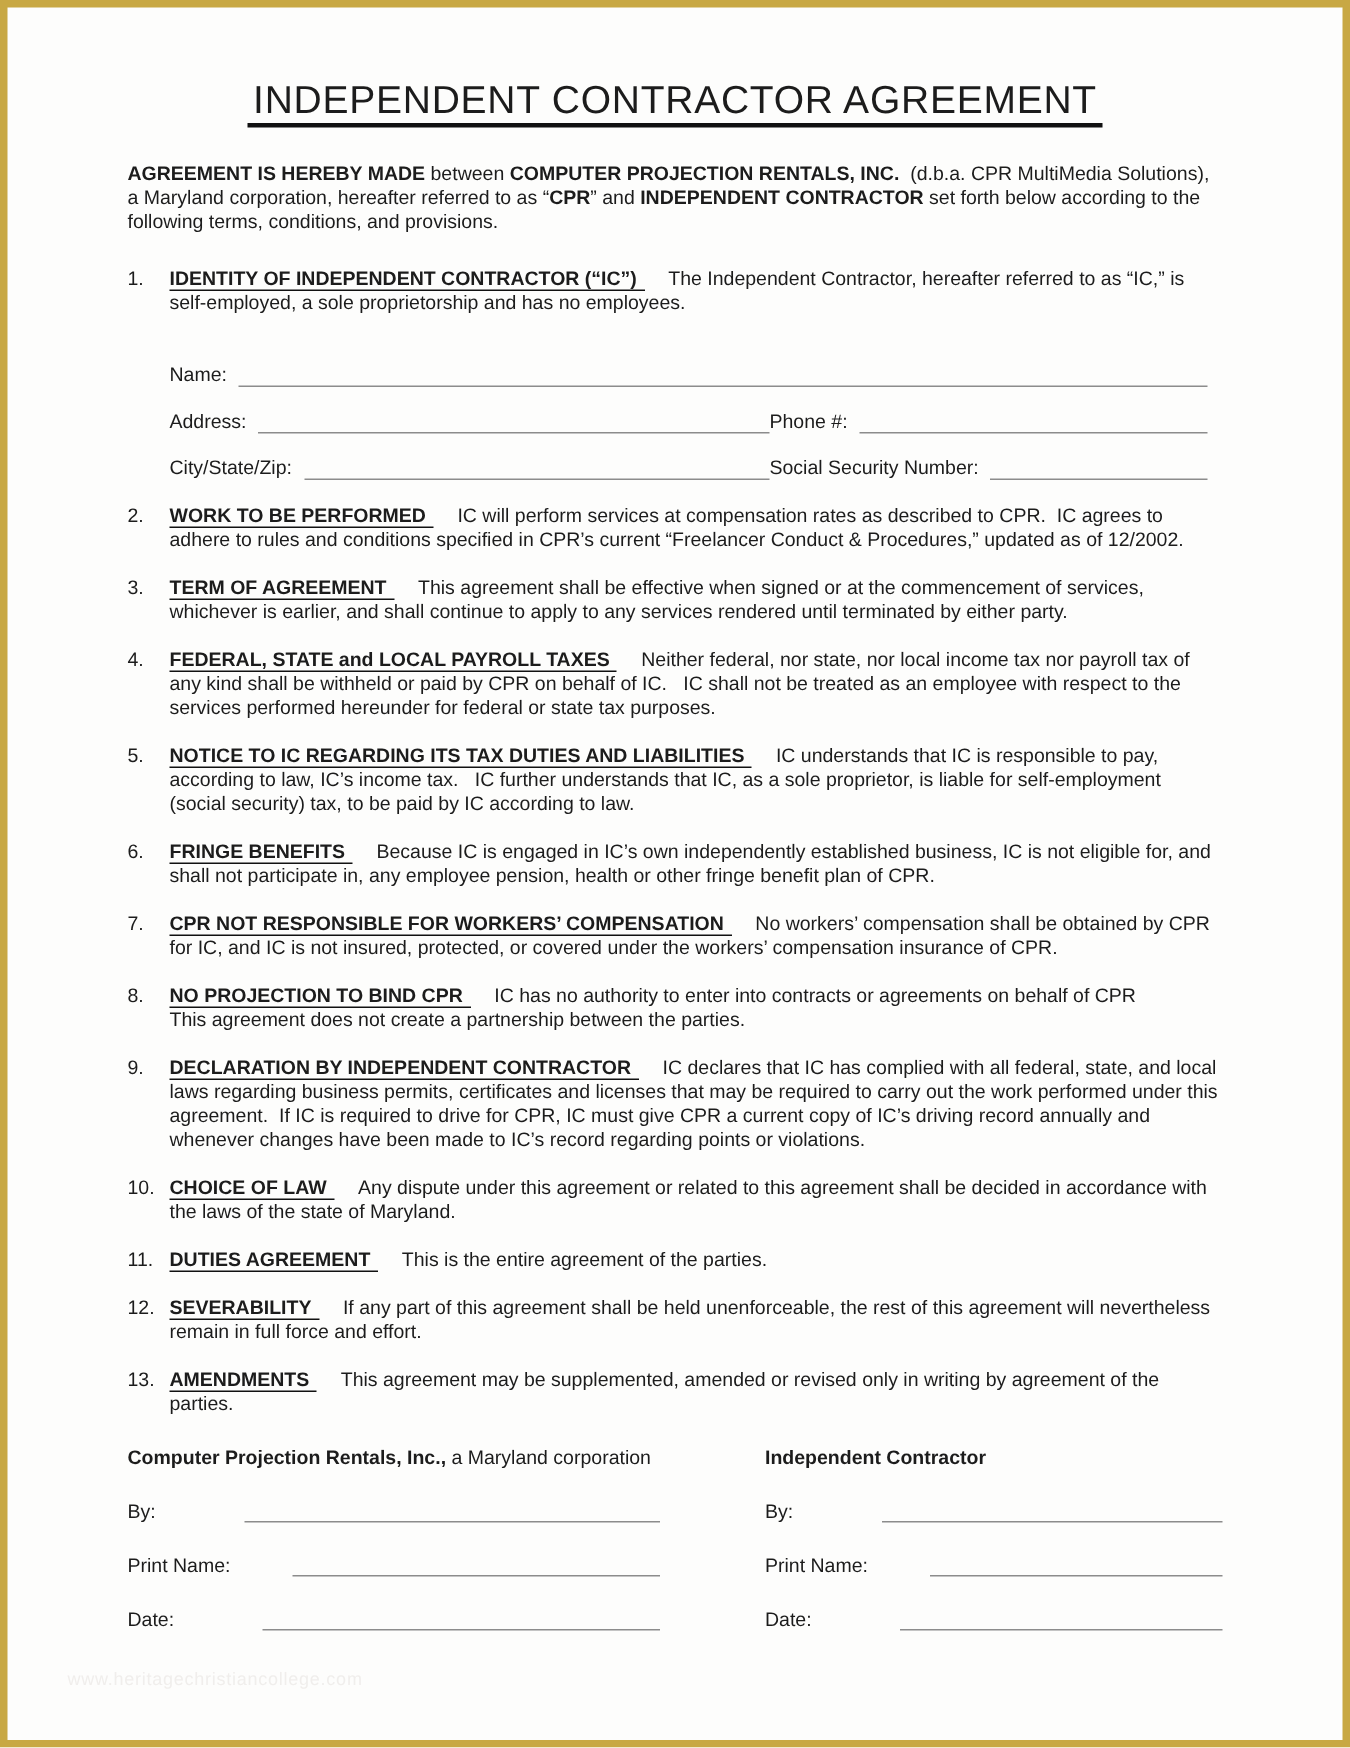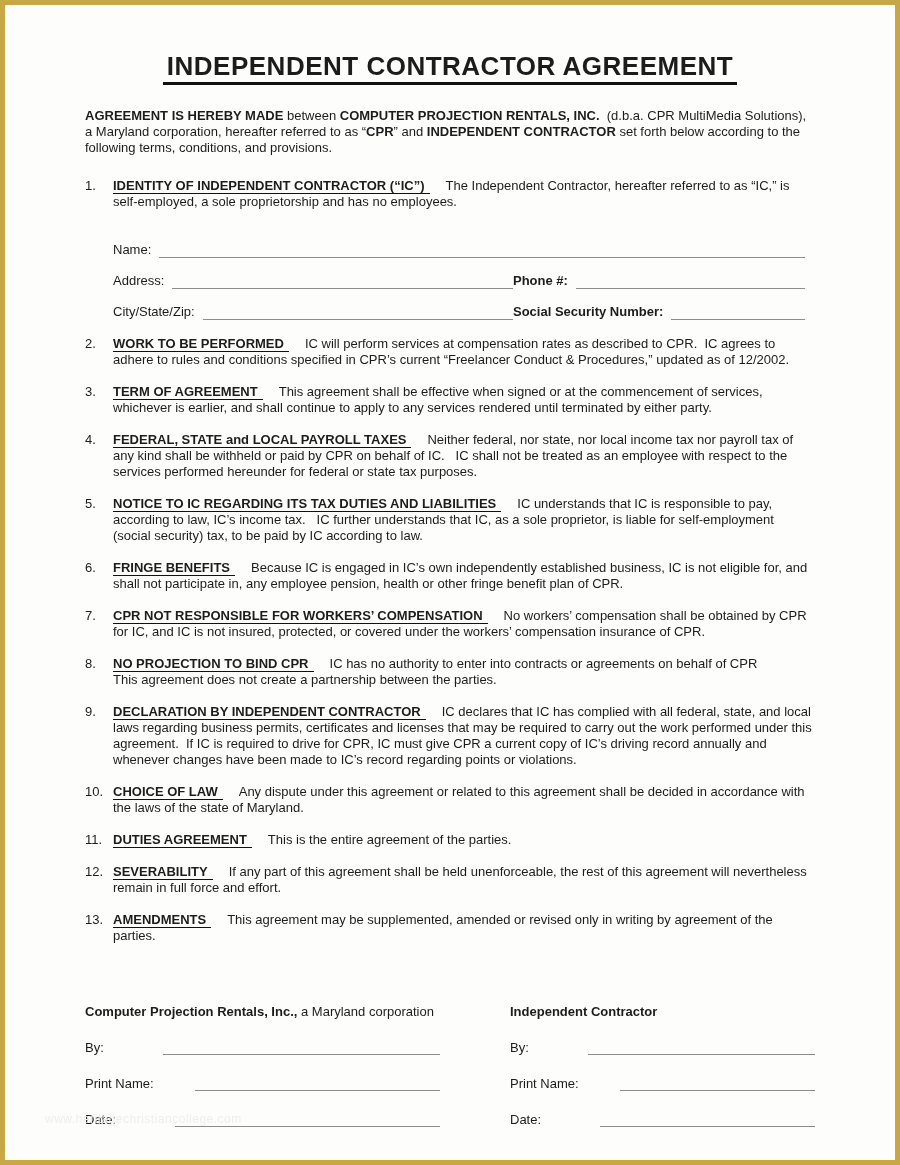--- a/index.html
+++ b/index.html
@@ -21,21 +21,21 @@
   .content {
     box-sizing: border-box;
     padding: 46px 80px 0 80px;
   }
   .title {
     text-align: center;
     margin-bottom: 26px;
   }
   .title span {
     font-size: 26px;
-    font-weight: bold;
+    font-weight: normal;
     letter-spacing: 0.5px;
     border-bottom: 3px solid #111;
     padding: 0 4px 1px 4px;
     white-space: nowrap;
   }
   .para {
     font-size: 13px;
     line-height: 16px;
     white-space: pre-wrap;
     margin: 0 0 22px 0;
@@ -85,26 +85,25 @@
   .fcol-left {
     flex: 0 0 400px;
     display: flex;
     align-items: flex-end;
     box-sizing: border-box;
   }
   .fcol-right {
     flex: 1;
     display: flex;
     align-items: center;
-    font-weight: bold;
   }
 
   .sig-block {
     display: flex;
-    margin-top: 60px;
+    margin-top: 20px;
     font-size: 13px;
   }
   .sig-col-left {
     flex: 0 0 355px;
     margin-right: 70px;
   }
   .sig-col-right { flex: 1; }
   .sig-party {
     margin-bottom: 8px;
     white-space: pre-wrap;

